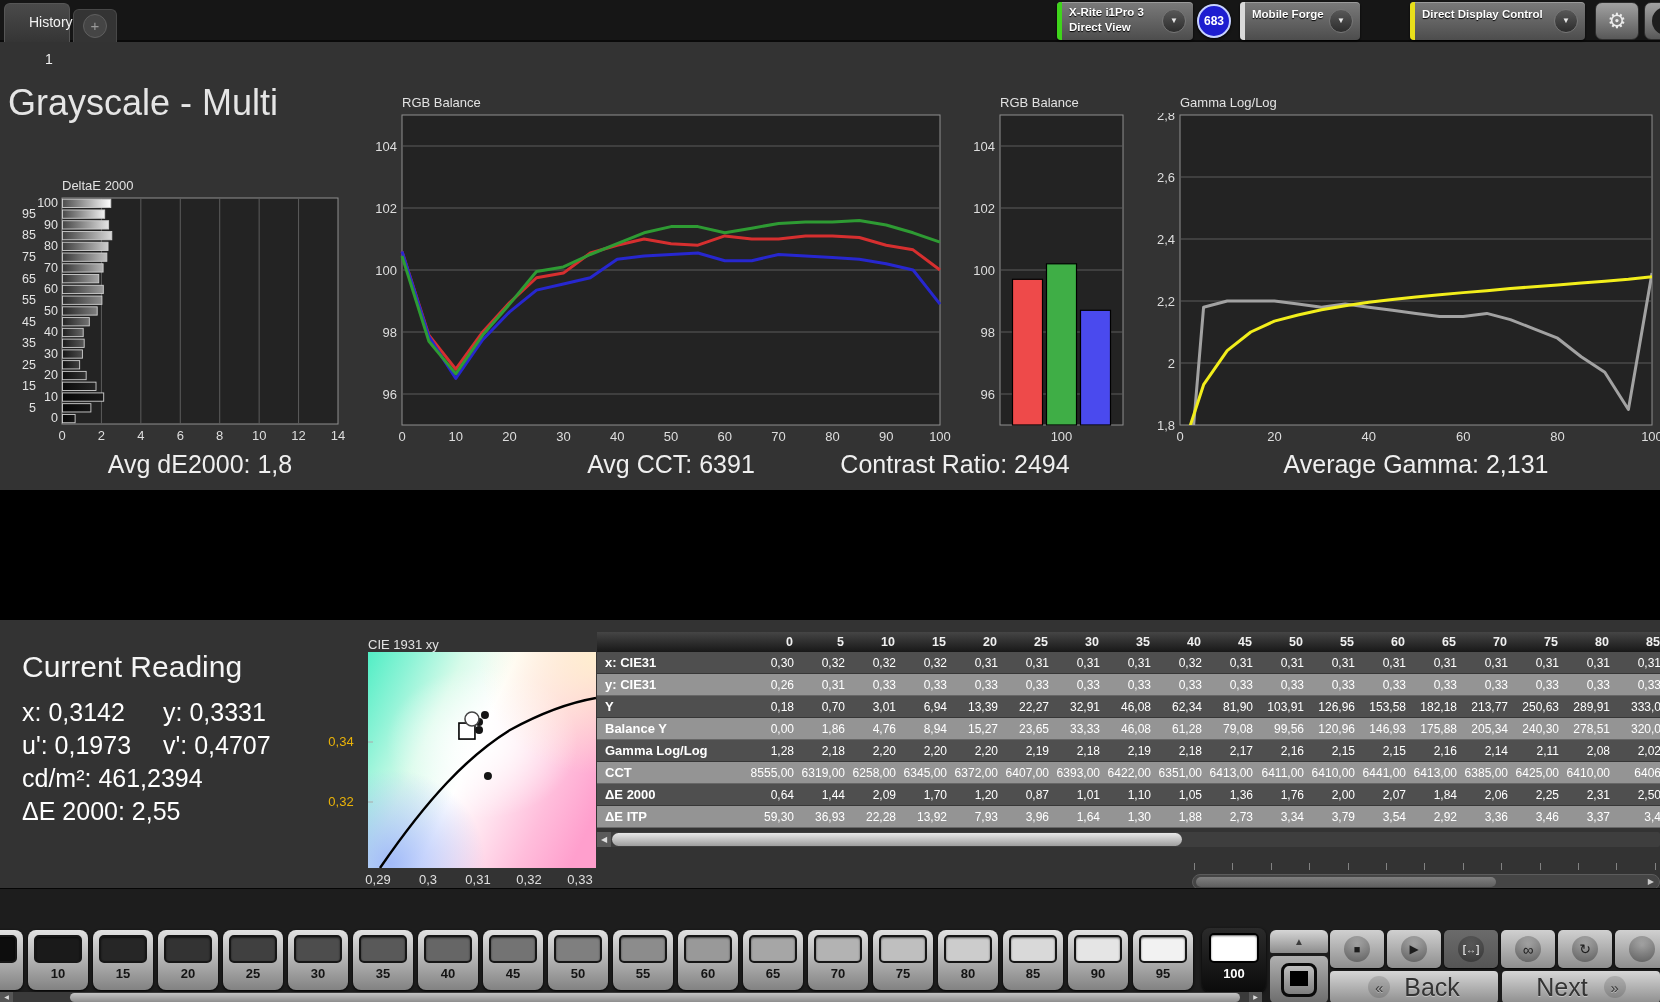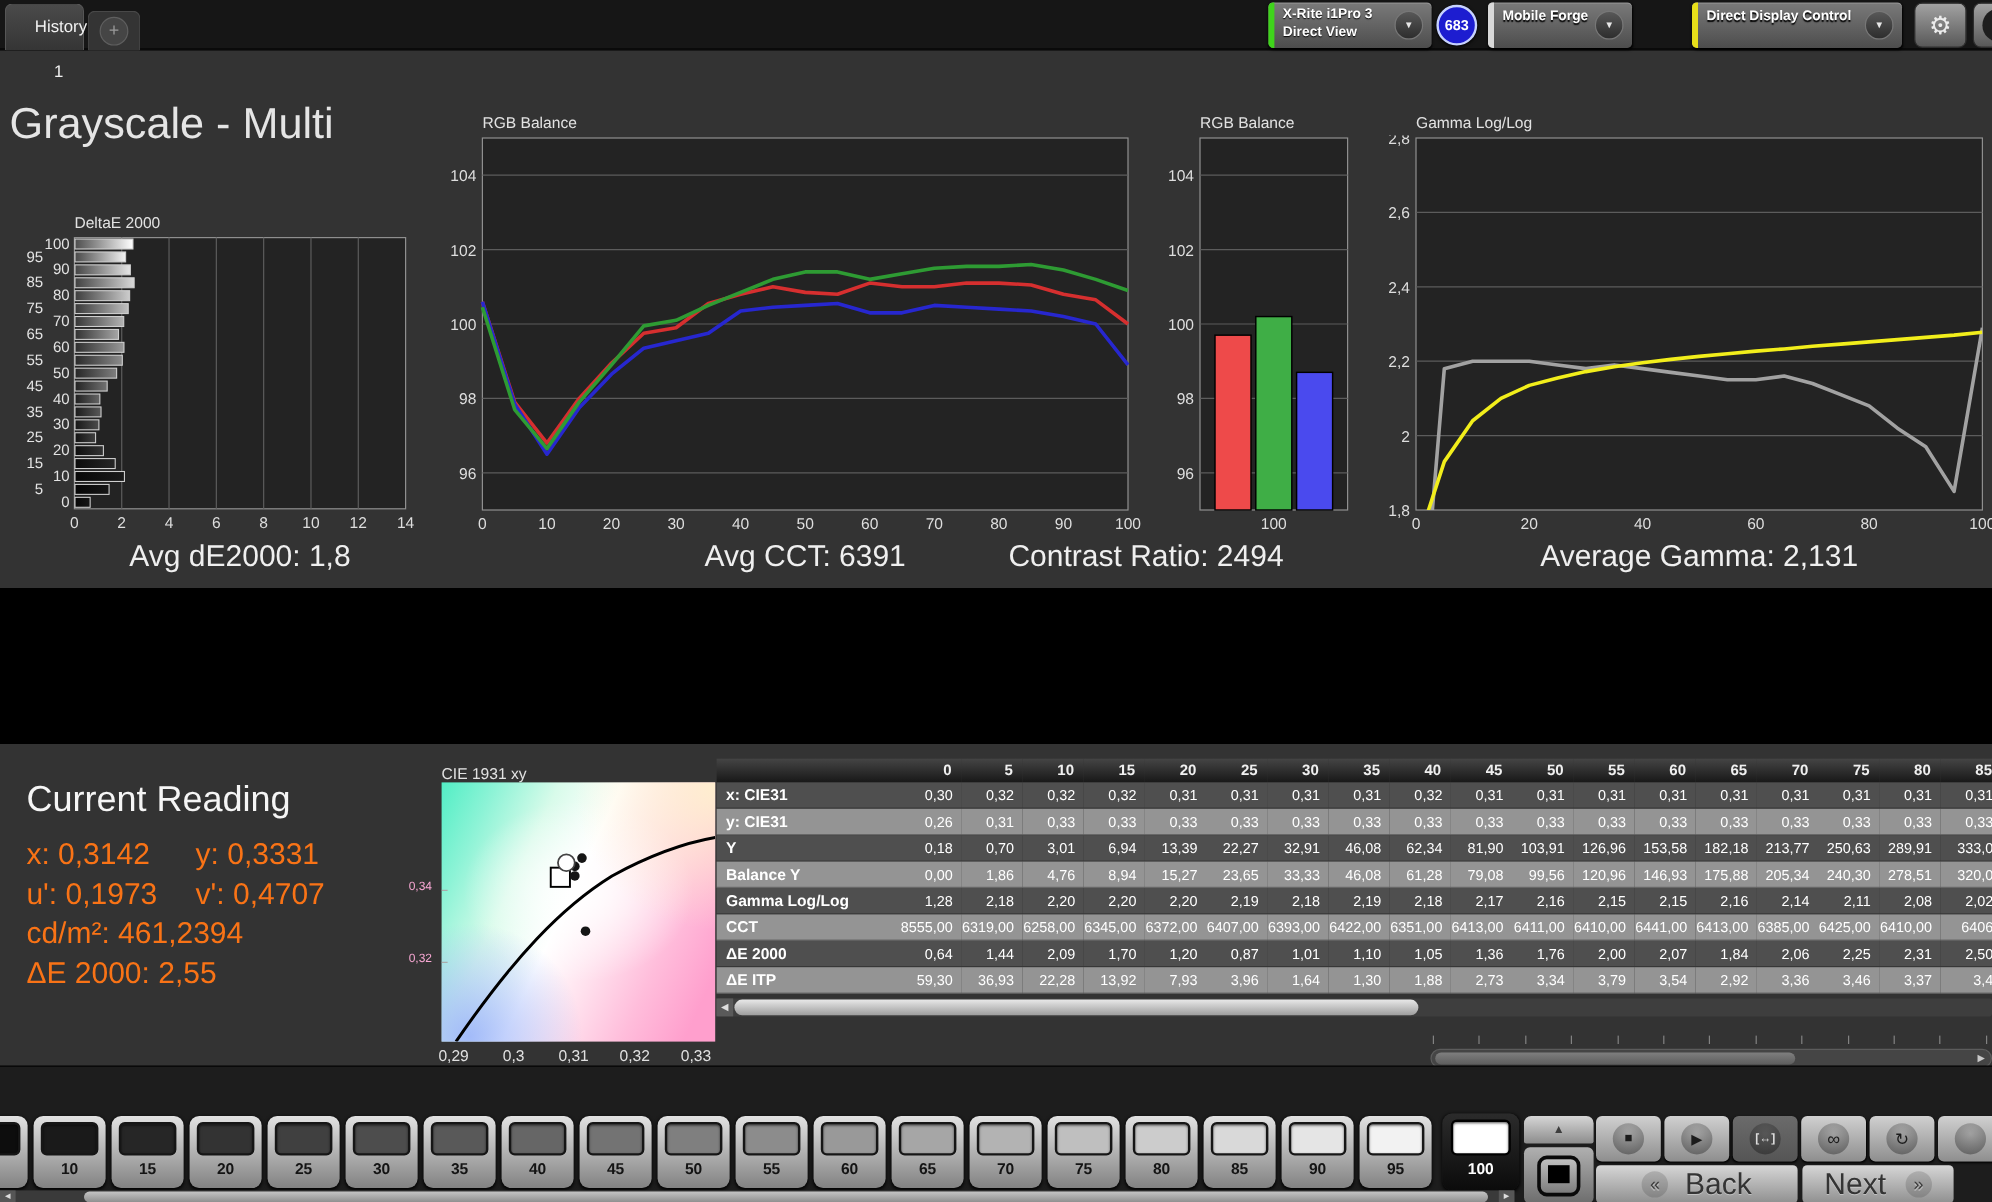--- a/index.html
+++ b/index.html
@@ -32,29 +32,29 @@
   .chart{position:absolute;}
   .chart-title{position:absolute;top:0;height:18px;font-size:13px;color:#e2e2e2;text-align:left;}
   .stat{position:absolute;top:450px;font-size:25px;color:#efefef;text-align:center;}
   
   .strip{position:absolute;left:0;top:490px;width:1660px;height:130px;background:#000;}
   .strip-rot{position:absolute;left:88px;writing-mode:vertical-rl;transform:rotate(180deg);
        font-size:11px;font-weight:bold;color:#fff;}
   .sw{position:absolute;top:500px;width:62px;height:92px;border:1px solid #f0f0f0;box-sizing:border-box;}
   
   .cr-title{position:absolute;left:22px;top:650px;font-size:30px;color:#f5f5f5;}
-  .cr{position:absolute;font-size:25px;color:#f97316;white-space:nowrap;}
+  .cr{position:absolute;font-size:25px;color:#ffffff;white-space:nowrap;}
   
   #cie-plot{position:absolute;left:368px;top:652px;width:228px;height:216px;
     background:
       radial-gradient(circle at 100% 2%, rgba(255,242,205,.9), rgba(255,242,205,0) 38%),
       radial-gradient(circle at 10% 98%, rgba(150,175,250,.85), rgba(150,175,250,0) 32%),
       radial-gradient(ellipse 60% 50% at 50% 42%, rgba(255,255,255,.95), rgba(255,255,255,0) 70%),
       linear-gradient(115deg,#52eec5 0%,#8df3d6 14%,#d8fbea 30%,#ffffff 46%,#ffe2ee 60%,#ffbddb 76%,#ff9fcd 92%);}
-  .cie-ylab{position:absolute;width:38px;text-align:right;font-size:10px;color:#f9a8d4;}
+  .cie-ylab{position:absolute;width:38px;text-align:center;font-size:13px;color:#eab308;}
   .cie-xlab{position:absolute;top:872px;width:44px;text-align:center;font-size:13px;color:#e0e0e0;}
   
   #data-table{position:absolute;left:597px;top:632px;width:1063px;height:198px;overflow:hidden;
        display:grid;grid-template-columns:153px repeat(18,51px);grid-template-rows:20px repeat(8,22px);}
   .th{background:linear-gradient(#454545,#181818);color:#f0f0f0;font-size:12.5px;font-weight:bold;
       text-align:right;padding:3px 8px 0 0;box-sizing:border-box;}
   .tlabel{font-size:13px;font-weight:bold;color:#fff;padding:3px 0 0 8px;box-sizing:border-box;border-bottom:1px solid rgba(0,0,0,.3);}
   .tval{font-size:12px;color:#fff;text-align:right;padding:4px 7px 0 0;box-sizing:border-box;border-bottom:1px solid rgba(0,0,0,.3);white-space:nowrap;}
   .rdark{background:#4f4f4f;}
   .rlight{background:#949494;}
@@ -771,21 +771,21 @@
     <div class="trans" style="left:1558px;">
         <div class="tglyph" style="font-size:14px;">↻</div>
       </div>
     <div class="trans" style="left:1615px;">
         <div class="tglyph"></div>
       </div>
     <div class="navbtn" style="left:1330px;width:168px;">
       <span class="chev">«</span>
       <span>Back</span>
     </div>
-    <div class="navbtn" style="left:1502px;width:126px;gap:16px;">
+    <div class="navbtn" style="left:1502px;width:158px;gap:16px;">
       <span>Next</span>
       <span class="chev">»</span>
     </div>
     <div id="pscroll">
       <div class="arrl">◀</div>
       <div class="thumb"></div>
       <div class="arrr">▶</div>
     </div>
   </div>
 

